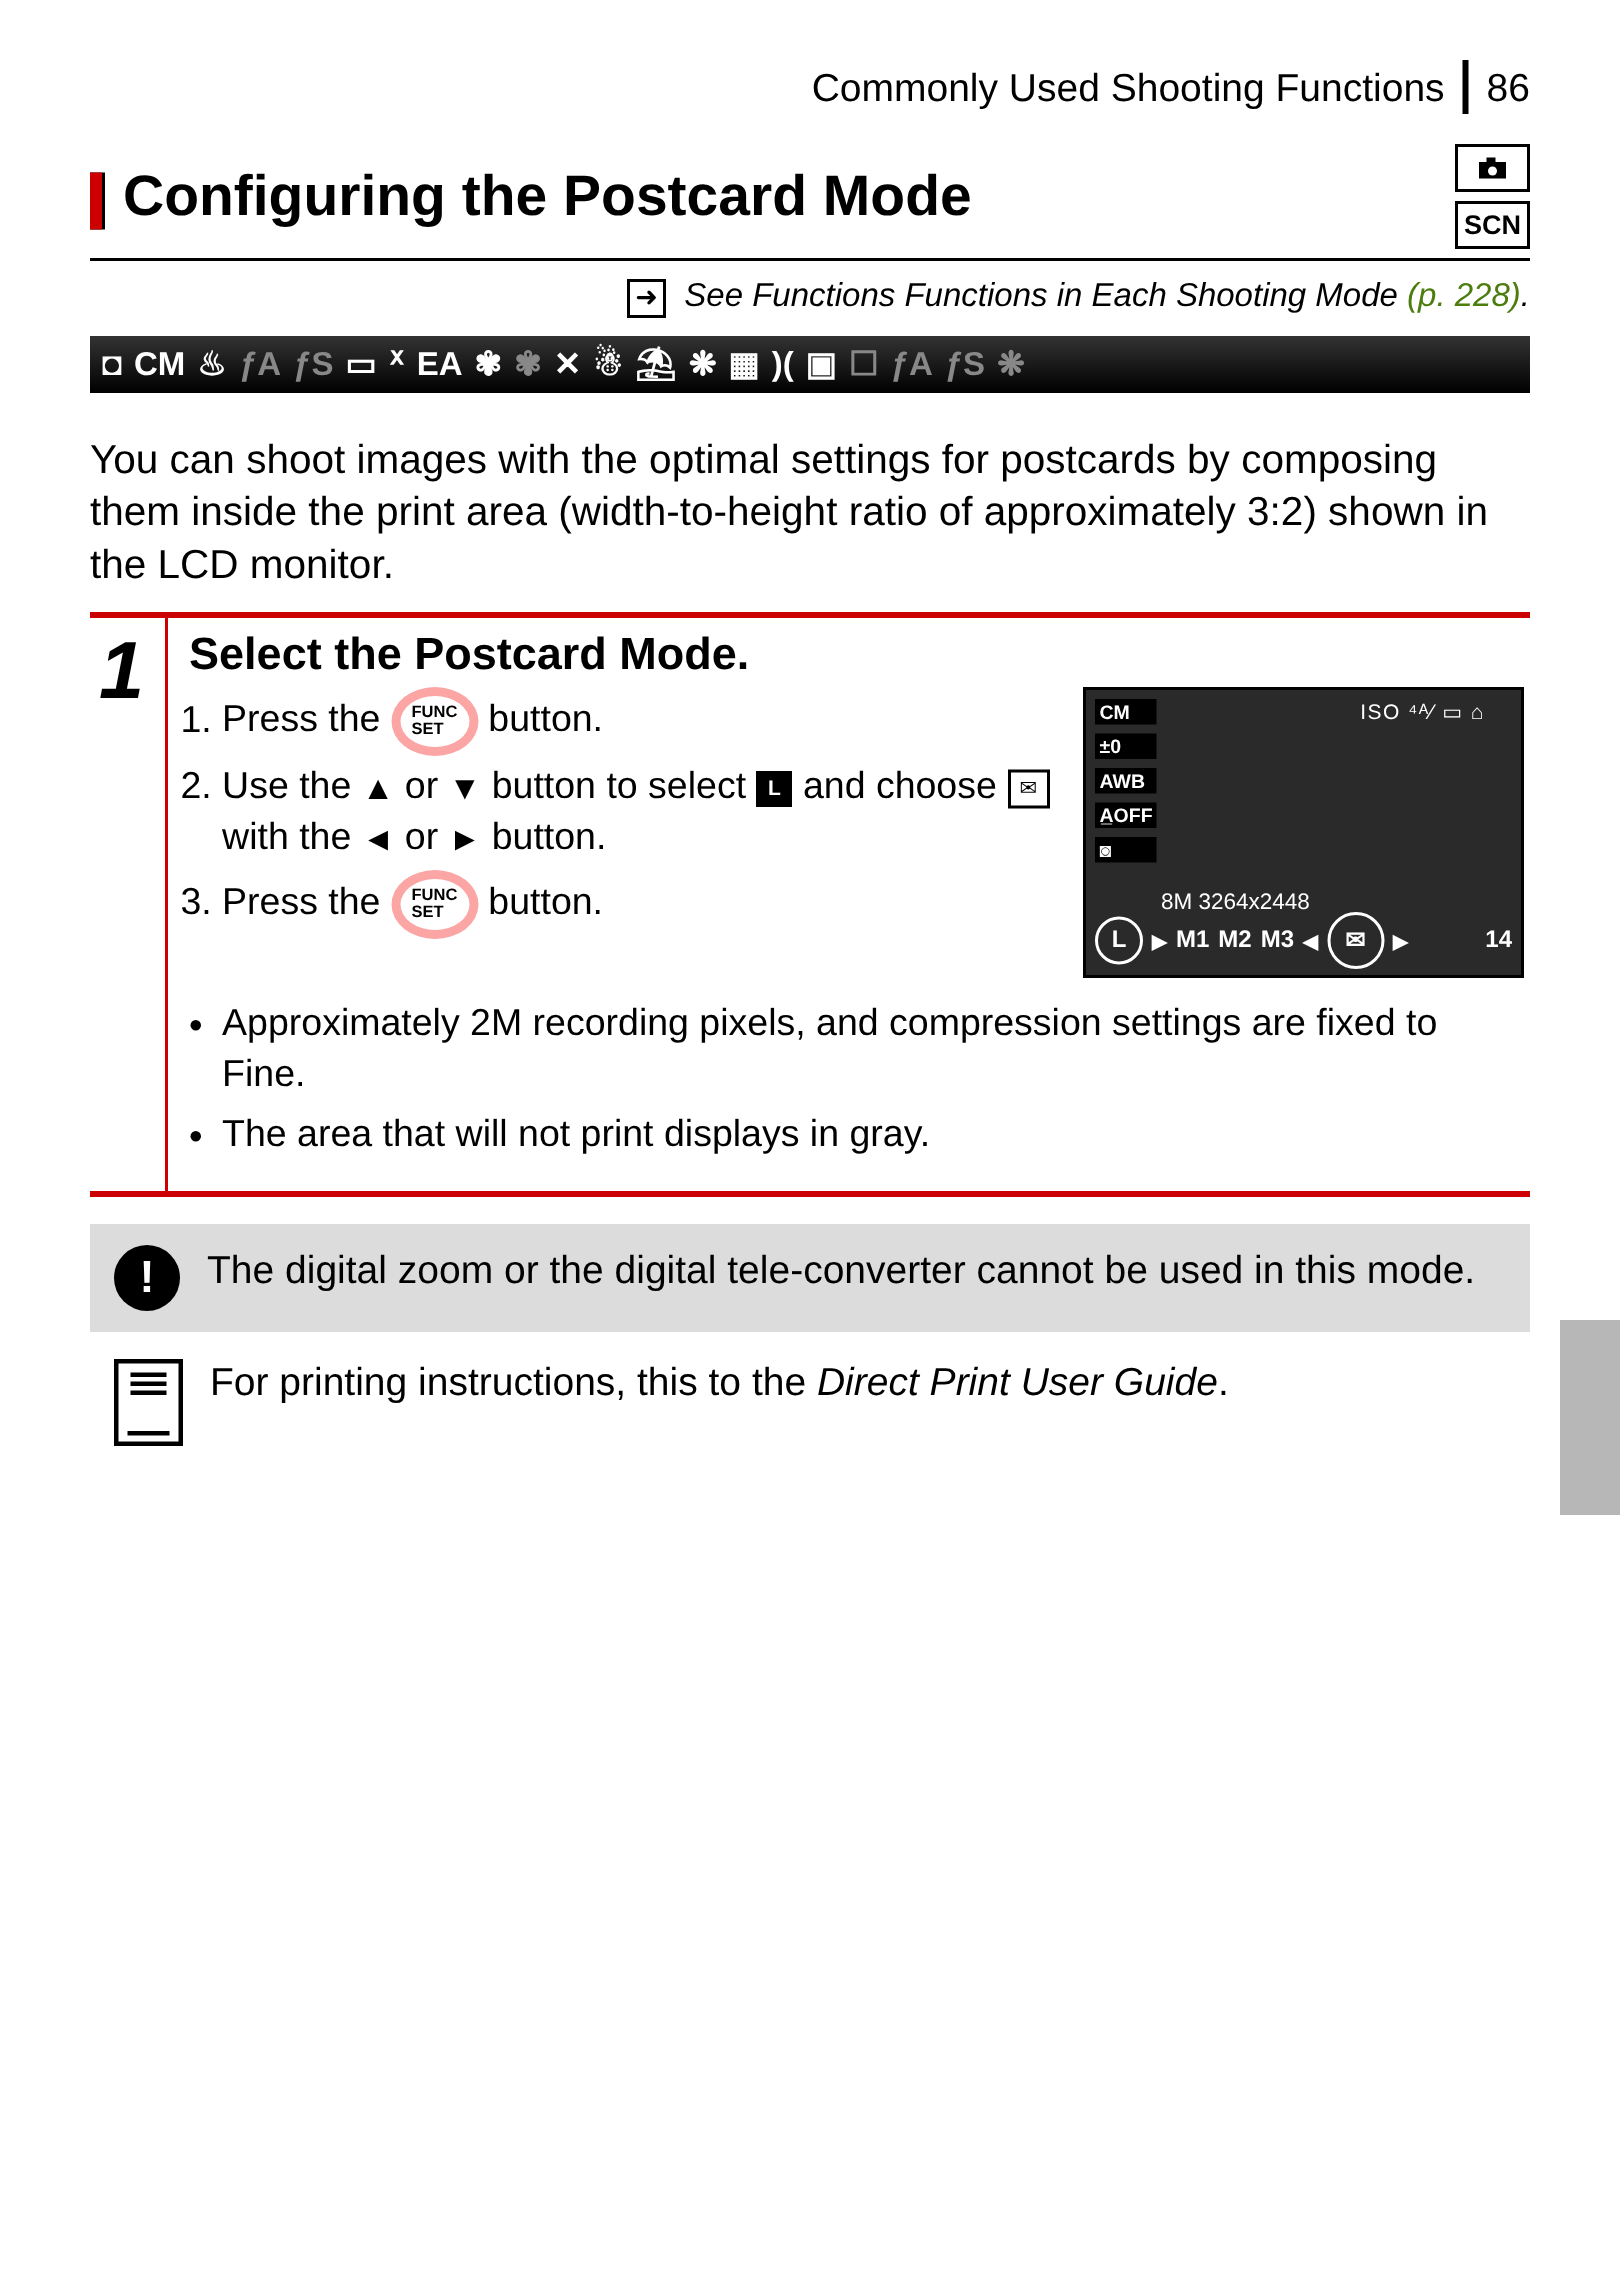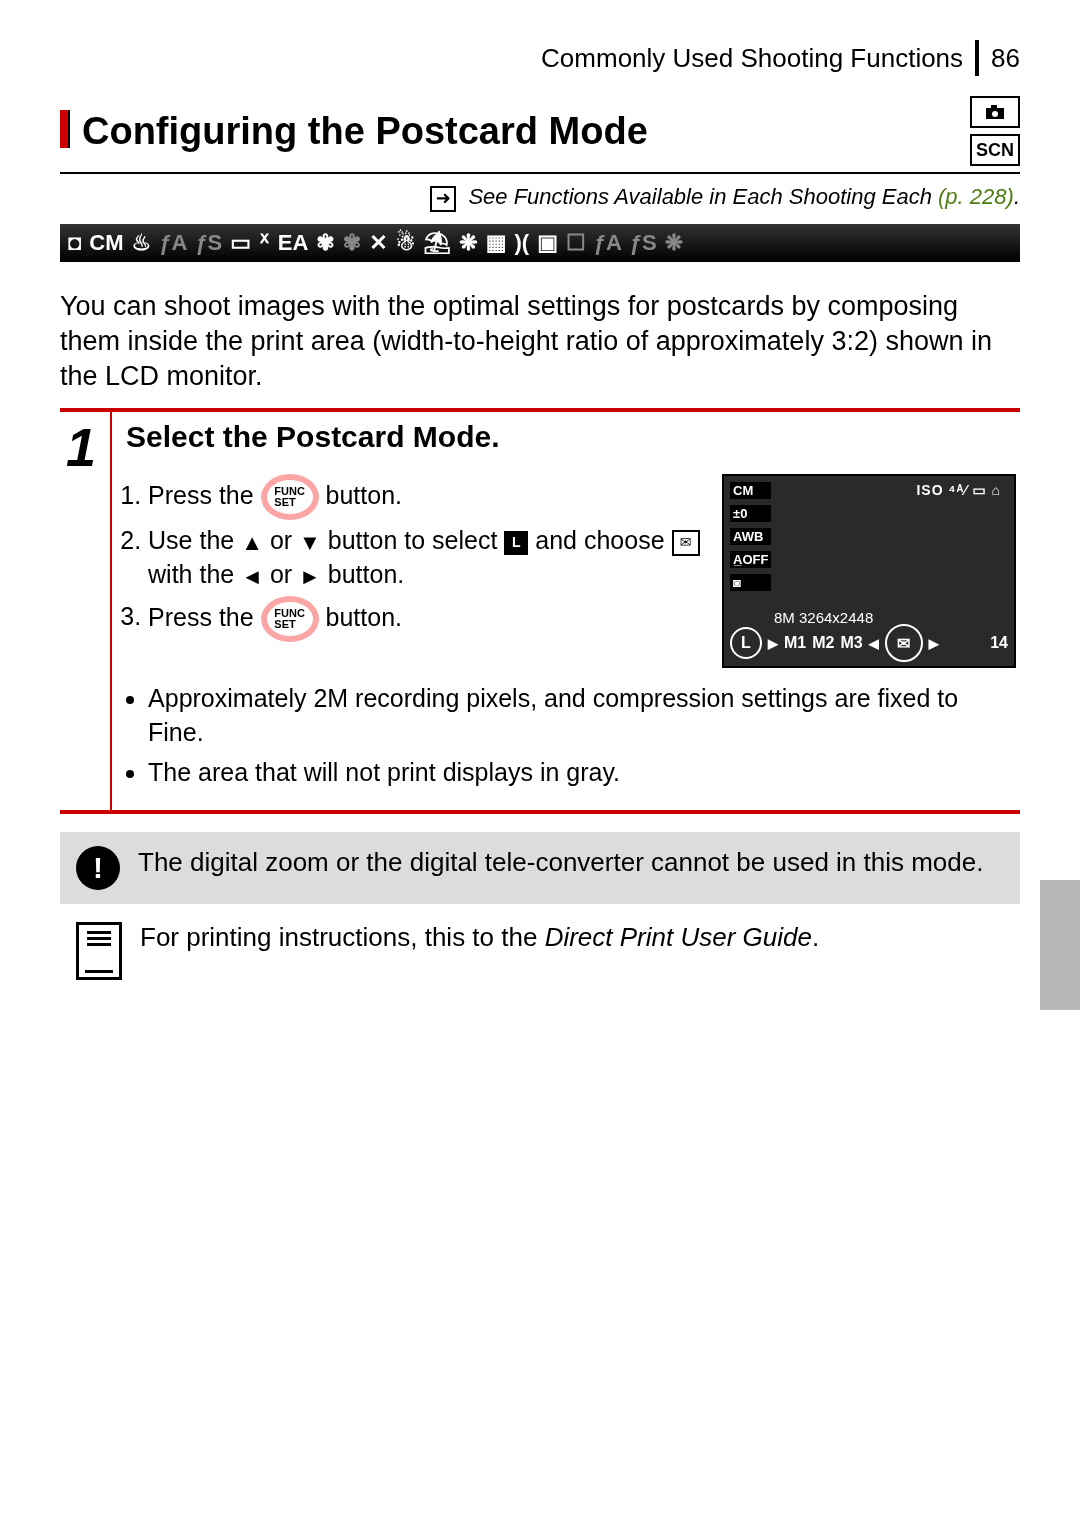--- a/index.html
+++ b/index.html
@@ -28,21 +28,21 @@
   .section-title-row {
     display: flex;
     align-items: center;
     justify-content: space-between;
     border-bottom: 2px solid #000;
     padding-bottom: 6px;
     margin-bottom: 10px;
   }
   .section-title-left {
     display: flex;
-    align-items: flex-start;
+    align-items: flex-end;
     gap: 12px;
   }
   .red-bar {
     width: 10px;
     height: 38px;
     background: #000;
     border-left: 8px solid #c00;
     box-sizing: border-box;
   }
   .section-title {
@@ -112,21 +112,21 @@
     padding: 4px 14px 0 6px;
     border-right: 2px solid #c00;
   }
   .step-content {
     flex: 1;
     padding: 8px 4px 14px 14px;
   }
   .step-heading {
     font-size: 30px;
     font-weight: 900;
-    margin-bottom: 20px;
+    margin-bottom: 4px;
   }
   .step-cols {
     display: flex;
     gap: 16px;
     align-items: flex-start;
   }
   .step-left {
     flex: 1;
     font-size: 25px;
     line-height: 1.35;
@@ -180,21 +180,21 @@
     position: relative;
     border: 2px solid #000;
     flex-shrink: 0;
   }
   .lcd .sidebar {
     position: absolute; left: 6px; top: 6px;
     display: flex; flex-direction: column; gap: 6px;
     font-weight: bold;
   }
   .lcd .sidebar span { background:#000; padding:1px 3px; font-size:13px;}
-  .lcd .topright { position:absolute; top:6px; right:13px; font-size:14px; letter-spacing:1px;font-weight:bold;}
+  .lcd .topright { position:absolute; top:6px; right:24px; font-size:14px; letter-spacing:1px;}
   .lcd .resline { position:absolute; bottom:40px; left:50px; font-size:15px;}
   .lcd .bottom {
     position:absolute; bottom:4px; left:6px; right:6px;
     display:flex; align-items:center; gap:6px; font-size:16px; font-weight:bold;
   }
   .lcd .circ { border:2px solid #fff; border-radius:50%; width:28px; height:28px; display:flex;align-items:center;justify-content:center;}
   .lcd .arr { font-size:13px;}
   .lcd .postcard-circ { width:34px;height:34px;}
   .step-bullets {
     font-size: 25px;
@@ -265,21 +265,21 @@
             <rect x="6" y="1" width="6" height="4" fill="#000"></rect>
             <circle cx="10" cy="10" r="3" fill="#fff"></circle>
           </svg>
       </span>
       <span class="badge-box">SCN</span>
     </div>
   </div>
 
   <div class="see-link-row">
     <span class="arrow-box">➜</span>
-    <span>See Functions Available in Each Shooting Each </span><a href="#">(p. 228)</a><span>.</span>
+    <span>See Functions Functions in Each Shooting Mode </span><a href="#">(p. 228)</a><span>.</span>
   </div>
 
   <div class="mode-strip">
     <span>◘</span>
     <span>CM</span>
     <span>♨</span>
     <span class="dim">ƒA</span>
     <span class="dim">ƒS</span>
     <span>▭</span>
     <span>ᕽ</span>

